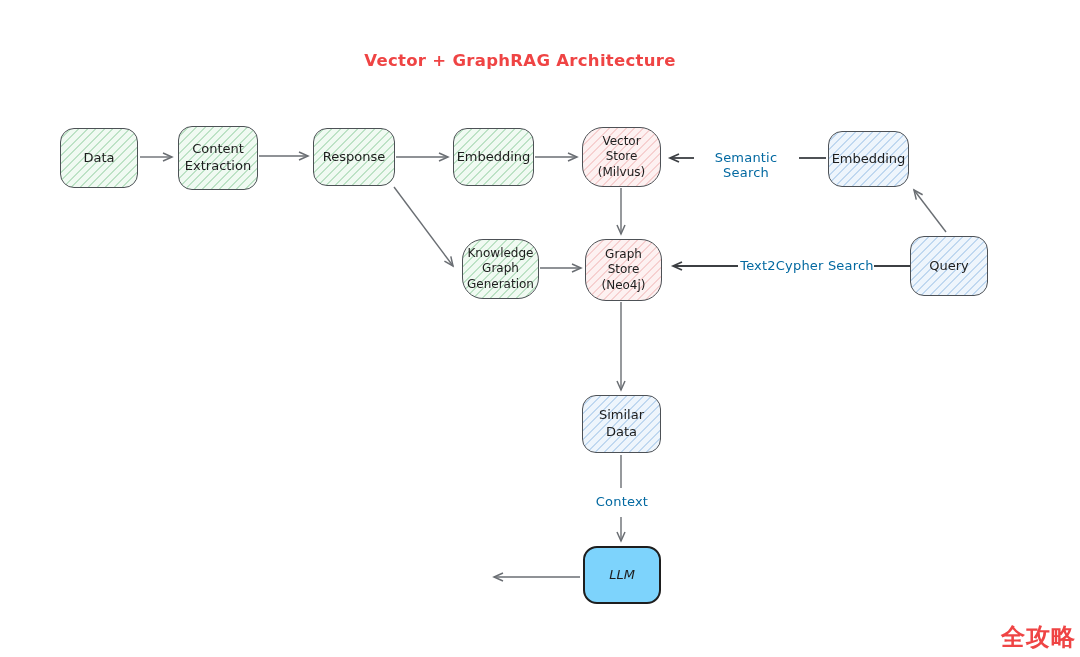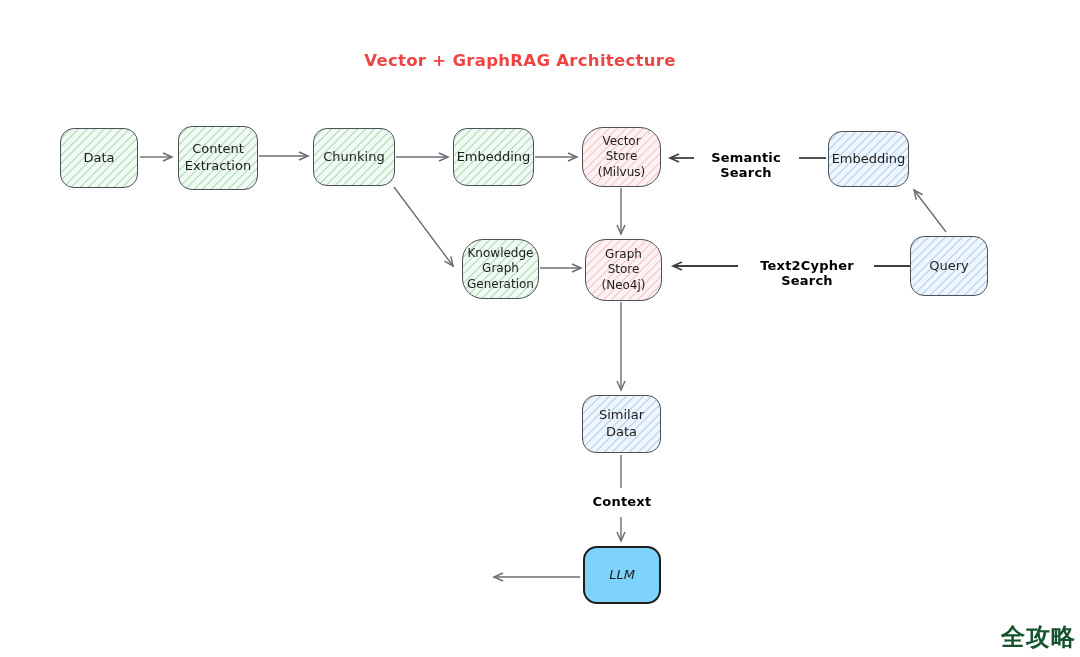--- a/index.html
+++ b/index.html
@@ -20,27 +20,27 @@
       #f0faf2;}
   .pink{background:
       repeating-linear-gradient(135deg, rgba(232,139,139,.32) 0 1.3px, rgba(232,139,139,0) 1.3px 6px),
       #fdf1f1;}
   .blue{background:
       repeating-linear-gradient(135deg, rgba(116,168,220,.38) 0 1.3px, rgba(116,168,220,0) 1.3px 6px),
       #eef5fc;}
   .yellow{background:#7dd3fc;border-color:#1e1e1e;border-width:2px;}
   .red{background:#f5b6bc;border-color:#55595e;}
 
-  .edge-label{position:absolute;color:#000000;font-size:13px;font-weight:700;
+  .edge-label{position:absolute;color:#0369a1;font-size:13px;font-weight:400;
               text-align:center;letter-spacing:.2px;}
 
   svg.edges{position:absolute;left:0;top:0;width:1080px;height:657px;}
 
   .watermark{position:absolute;right:4px;bottom:4px;font-size:24px;font-weight:bold;
-             color:#14532d;letter-spacing:1px;}
+             color:#ef4444;letter-spacing:1px;}
 </style>
 </head>
 <body>
 
 <div class="canvas">
 
   <div class="title">Vector + GraphRAG Architecture</div>
 
   <svg class="edges" viewBox="0 0 1080 657">
     <defs>
@@ -73,21 +73,21 @@
       <line x1="936" y1="266" x2="874" y2="266"></line>
       <line x1="738" y1="266" x2="673" y2="266" marker-end="url(#ah-dark)"></line>
     </g>
   </svg>
 
   <div class="node green" style="left:60px;top:128px;width:78px;height:60px;">Data</div>
 
   <div class="node green" style="left:178px;top:126px;width:80px;height:64px;">Content
 Extraction</div>
 
-  <div class="node green" style="left:313px;top:128px;width:82px;height:58px;">Chunking</div>
+  <div class="node green" style="left:313px;top:128px;width:82px;height:58px;">Response</div>
 
   <div class="node green" style="left:453px;top:128px;width:81px;height:58px;">Embedding</div>
 
   <div class="node pink small" style="left:582px;top:127px;width:79px;height:60px;">Vector
 Store
 (Milvus)</div>
 
   <div class="node blue" style="left:828px;top:131px;width:81px;height:56px;">Embedding</div>
 
   <div class="node blue" style="left:910px;top:236px;width:78px;height:60px;">Query</div>

